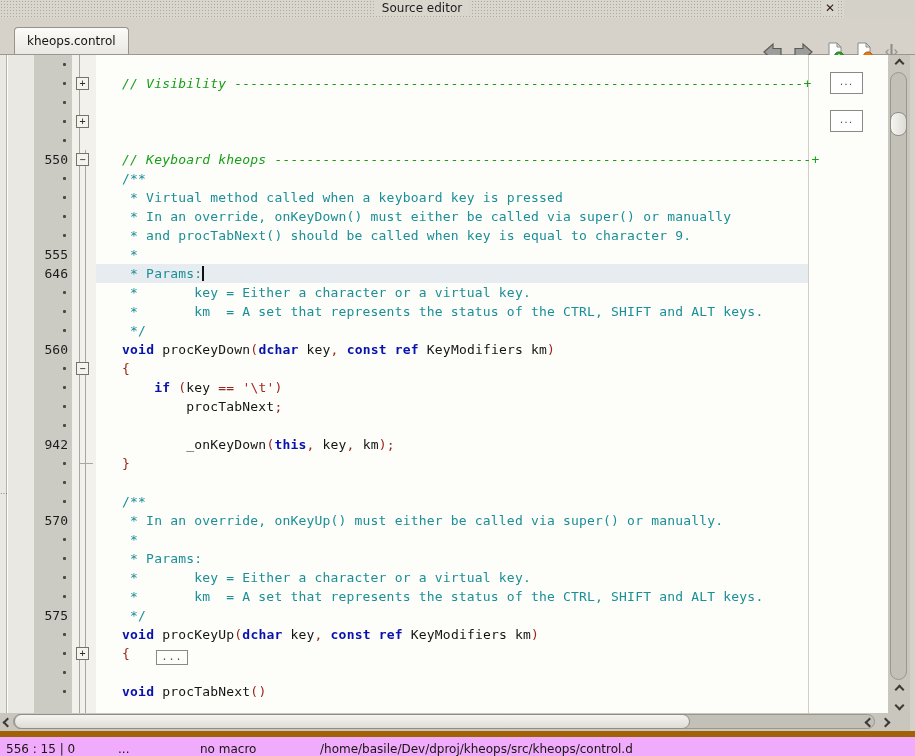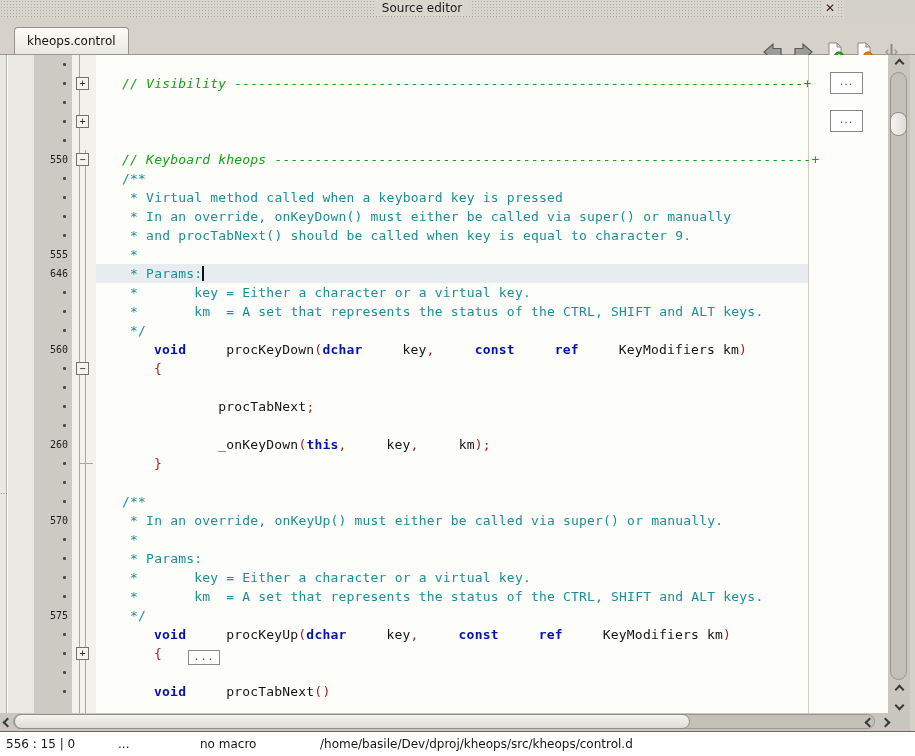--- a/index.html
+++ b/index.html
@@ -43,32 +43,32 @@
   .col-num   { position:absolute; left:34px; top:0; width:38px; height:658px; background:#cccbc3; }
   .col-fold  { position:absolute; left:72px; top:0; width:24px; height:658px; background:#f2f1eb; }
   .fold-lineA { position:absolute; left:79px; top:0; width:1px; height:658px; background:#a9a7a0; z-index:1; }
   .fold-lineB { position:absolute; left:85px; top:95px; width:1px; height:563px; background:#a9a7a0; z-index:1; }
   .margin-line { position:absolute; left:808px; top:0; width:1px; height:658px; background:#d2cfc6; z-index:1; }
 
   .code-lines { position:absolute; left:0; top:0; width:888px; }
   .row { position:relative; height:19px; }
   .hl { position:absolute; left:96px; top:0; width:712px; height:19px; background:#e7ecf0; z-index:0; }
   .lnum { position:absolute; left:30px; top:0; width:38px; height:19px; text-align:right;
-    font-family:"DejaVu Sans Mono", monospace; font-size:10px; line-height:19px; color:#1c1c1c; z-index:2; }
+    font-family:"DejaVu Sans Mono", monospace; font-size:13px; line-height:19px; color:#1c1c1c; z-index:2; }
   .ldot { position:absolute; left:63px; top:8px; width:3px; height:3px; background:#4a4a46; border-radius:1px; z-index:2; }
   .fbox { position:absolute; left:76px; top:3px; width:13px; height:13px;
     border:1px solid #74726b; background:#f4f3ee; z-index:3;
     font-family:"DejaVu Sans Mono", monospace; font-size:10px; line-height:11px; text-align:center; color:#2e2c28; }
   .fcorner { position:absolute; left:79px; top:9px; width:14px; height:1px; background:#a9a7a0; z-index:2; }
   .ltext { position:absolute; left:90px; top:0; height:19px; white-space:pre; z-index:2;
     font-family:"DejaVu Sans Mono", monospace; font-size:13px; line-height:19px; letter-spacing:0.19px; }
   .cmt { color:#17a017; font-style:italic; }
   .doc { color:#1a8f96; }
   .kw  { color:#0712ae; font-weight:bold; }
-  .id  { color:#141414;padding-left:32px; }
+  .id  { color:#141414; }
   .sym { color:#9b241a; }
   .str { color:#aa2222; }
   .caret { display:inline-block; width:2px; height:15px; background:#101010; vertical-align:-3px; }
   .foldbox-right { position:absolute; left:830px; top:-2px; width:33px; height:22px;
     border:1px solid #8b8984; background:#ffffff; z-index:4;
     font-size:11px; line-height:18px; letter-spacing:1px; text-align:center; color:#55534e; }
   .foldbox-inline { display:inline-block; width:32px; height:15px; margin-left:26px;
     border:1px solid #8b8984; background:#fdfdfa; vertical-align:-2px;
     font-size:10px; line-height:11px; letter-spacing:1px; text-align:center; color:#55534e; }
 
@@ -86,21 +86,21 @@
 
   .hscroll { position:absolute; left:0; top:713px; width:910px; height:18px; background:#c9c6be; }
   .hs-btn { position:absolute; top:0; width:15px; height:18px; display:flex; align-items:center; justify-content:center; }
   .hs-trough { position:absolute; left:13px; top:1px; width:862px; height:15px;
     border:1px solid #9a978f; border-radius:8px; background:#c3c0b8; }
   .hs-thumb { position:absolute; left:14px; top:1px; width:676px; height:15px;
     border:1px solid #8f8d85; border-radius:8px; background:linear-gradient(#f5f4f0,#dedcd6); }
 
   
   .statusbar { position:absolute; left:0; top:731px; width:915px; height:25px;
-    background:#ffffff; border-top:1px solid #a16207; font-size:12px; color:#181611; }
+    background:#f0abfc; border-top:6px solid #a16207; font-size:12px; color:#181611; }
   .sb-item { position:absolute; top:5px; white-space:nowrap; }
   .sb-pos { left:6px; } .sb-dots { left:118px; } .sb-macro { left:200px; } .sb-path { left:320px; }
 </style>
 </head>
 <body>
 
 <div class="titlebar">
   <span class="title-text">Source editor</span>
   <span class="close-x">✕</span>
 </div>
@@ -210,30 +210,31 @@
         <div class="lnum">560</div>
         <div class="ltext"><span class="id">    </span><span class="kw">void</span><span class="id"> procKeyDown</span><span class="sym">(</span><span class="kw">dchar</span><span class="id"> key</span><span class="sym">,</span><span class="id"> </span><span class="kw">const</span><span class="id"> </span><span class="kw">ref</span><span class="id"> KeyModifiers km</span><span class="sym">)</span></div>
       </div>
       <div class="row">
         <div class="ldot"></div>
         <div class="fbox">−</div>
         <div class="ltext"><span class="id">    </span><span class="sym">{</span></div>
       </div>
       <div class="row">
         <div class="ldot"></div>
+        <div class="ltext"><span class="id">        </span><span class="kw">if</span><span class="id"> </span><span class="sym">(</span><span class="id">key </span><span class="sym">==</span><span class="id"> </span><span class="str">'\t'</span><span class="sym">)</span></div>
       </div>
       <div class="row">
         <div class="ldot"></div>
         <div class="ltext"><span class="id">            procTabNext</span><span class="sym">;</span></div>
       </div>
       <div class="row">
         <div class="ldot"></div>
       </div>
       <div class="row">
-        <div class="lnum">260</div>
+        <div class="lnum">942</div>
         <div class="ltext"><span class="id">            _onKeyDown</span><span class="sym">(</span><span class="kw">this</span><span class="sym">,</span><span class="id"> key</span><span class="sym">,</span><span class="id"> km</span><span class="sym">)</span><span class="sym">;</span></div>
       </div>
       <div class="row">
         <div class="ldot"></div>
         <div class="fcorner"></div>
         <div class="ltext"><span class="id">    </span><span class="sym">}</span></div>
       </div>
       <div class="row">
         <div class="ldot"></div>
         <div class="ltext"></div>

